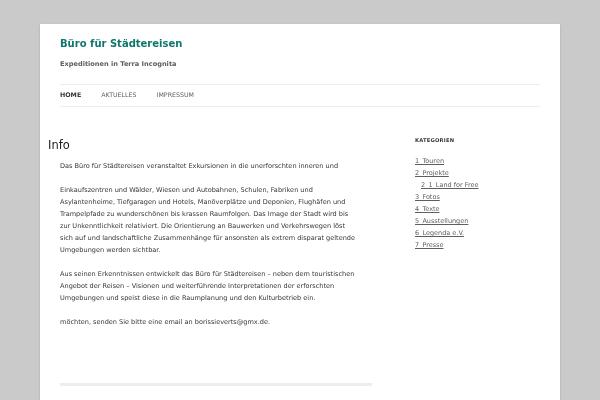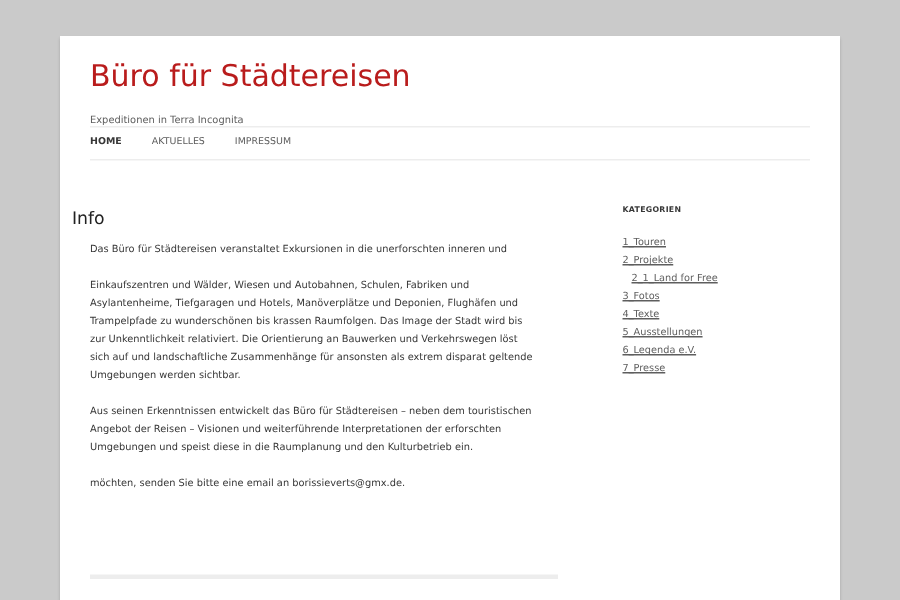--- a/index.html
+++ b/index.html
@@ -17,33 +17,34 @@
       top: 24px;
       width: 520px;
       height: 400px;
       background: #ffffff;
       box-shadow: 0 1px 2px rgba(0,0,0,0.18);
     }
     .site-title {
       position: absolute;
       left: 20px;
       top: 14px;
-      font-size: 20px;
-      font-weight: normal;
-      color: #b91c1c;
+      font-size: 10px;
+      font-weight: bold;
+      color: #0f766e;
       letter-spacing: 0;
       white-space: nowrap;
     }
     .site-desc {
       position: absolute;
       left: 20px;
-      top: 52px;
+      top: 36px;
       font-size: 6.6px;
       color: #5e5e5e;
       white-space: nowrap;
+      font-weight: bold;
     }
     .nav-line {
       position: absolute;
       left: 20px;
       width: 480px;
       height: 1px;
       background: #ededed;
     }
     .nav-line.top { top: 60px; }
     .nav-line.bottom { top: 82px; }

